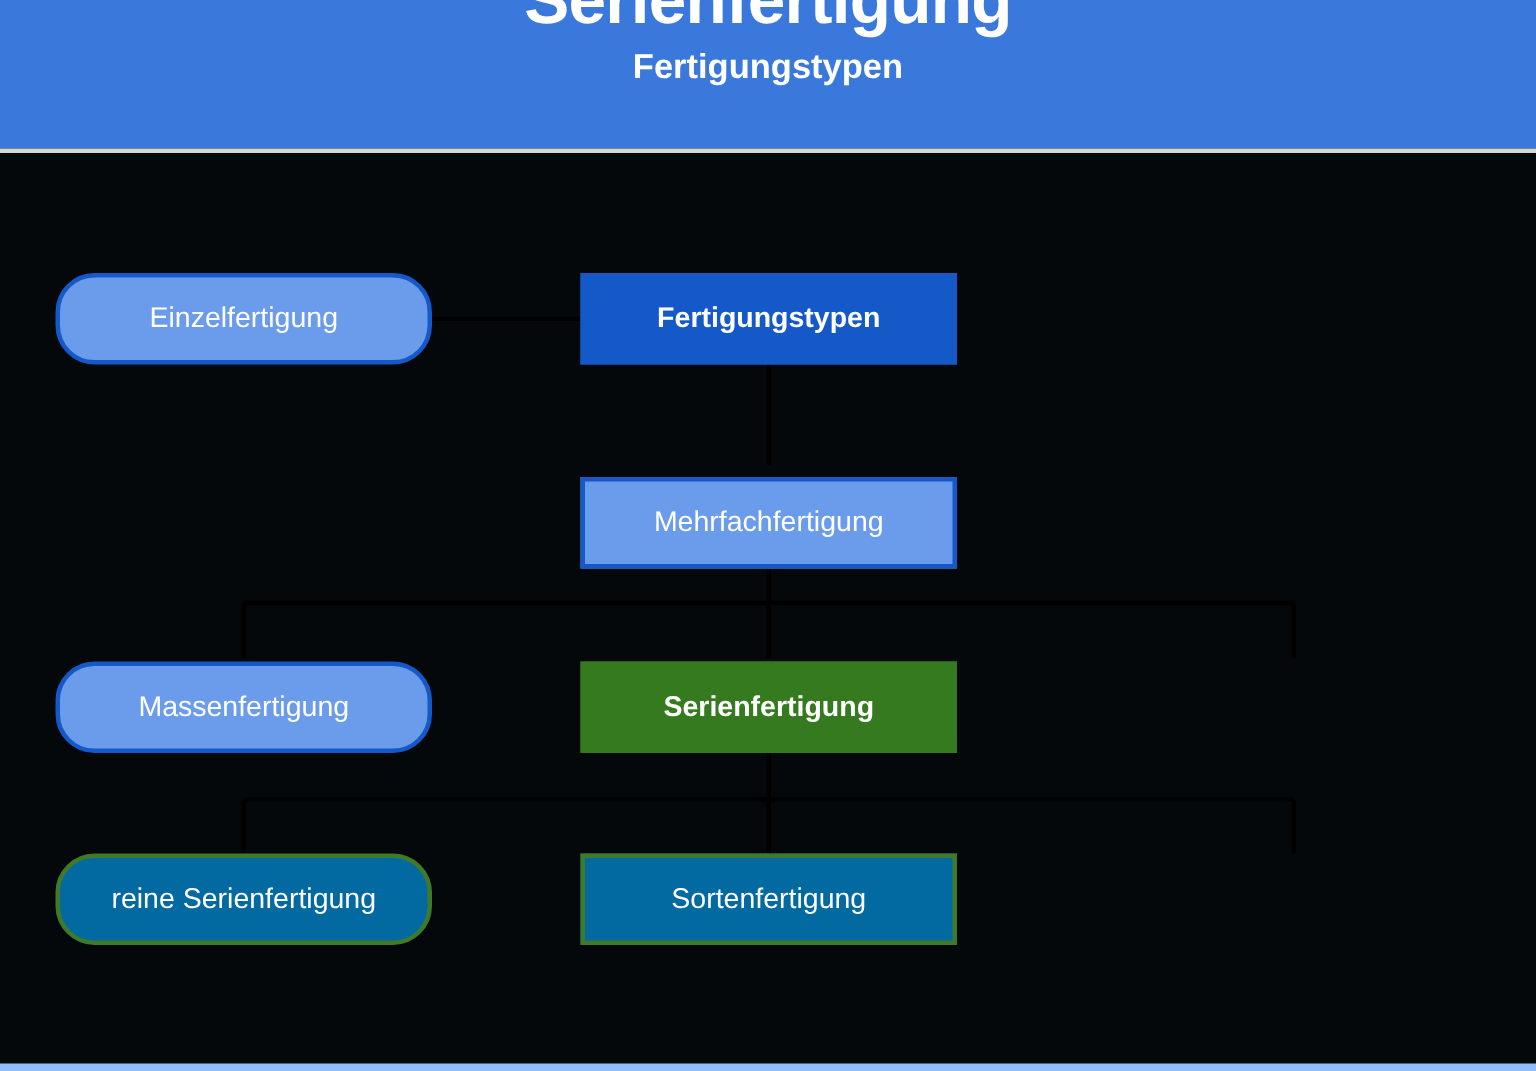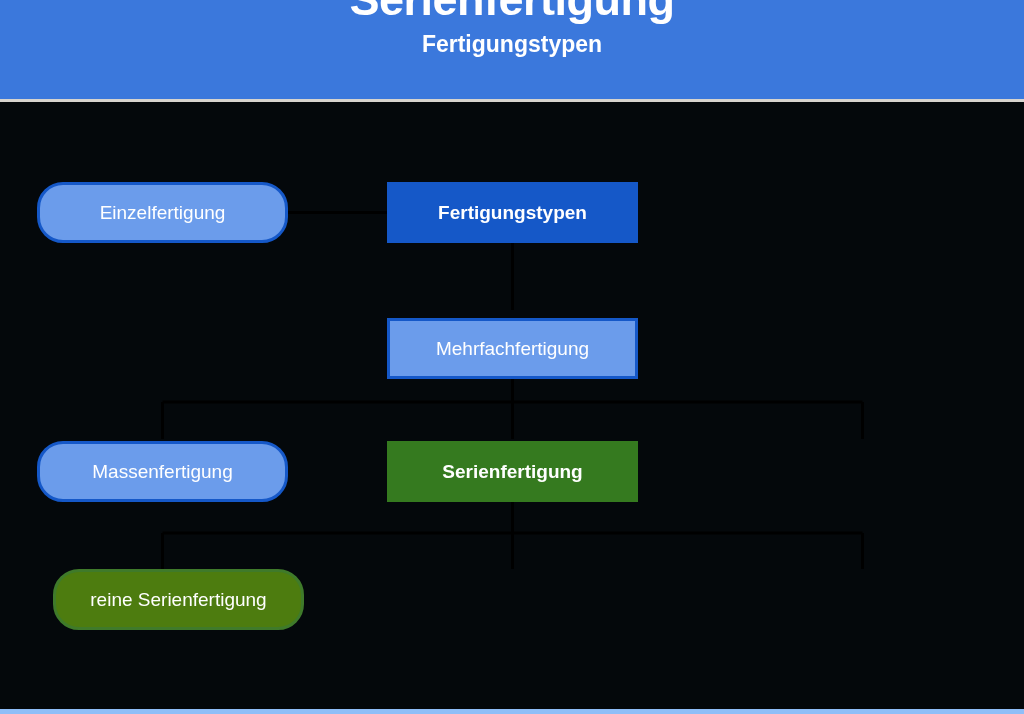--- a/index.html
+++ b/index.html
@@ -100,23 +100,22 @@
     background: #1558c8;
     border-color: #1558c8;
     font-weight: bold;
   }
   .node.dark-green {
     background: #357a1f;
     border-color: #357a1f;
     font-weight: bold;
   }
   .node.light-green {
-    background: #4d7c0f;
+    background: #0369a1;
     border-color: #3f7a2a;
-    margin-left: 16px;
   }
 
   
   .col-left   { left: 37px; border-radius: 26px; }
   .col-center { left: 387px; }
   .col-right  { left: 737px; }
 
   .row-1 { top: 80px; }
   .row-2 { top: 216px; }
   .row-3 { top: 324px; margin-top: 15px; }
@@ -166,15 +165,16 @@
 
   <div class="node light-blue col-left row-1">Einzelfertigung</div>
   <div class="node solid-blue col-center row-1">Fertigungstypen</div>
 
   <div class="node light-blue col-center row-2">Mehrfachfertigung</div>
 
   <div class="node light-blue col-left row-3">Massenfertigung</div>
   <div class="node dark-green col-center row-3">Serienfertigung</div>
 
   <div class="node light-green col-left row-4">reine Serienfertigung</div>
+  <div class="node light-green col-center row-4">Sortenfertigung</div>
 </div>
 
 <div id="bottom-strip"></div>
 
 </body></html>

